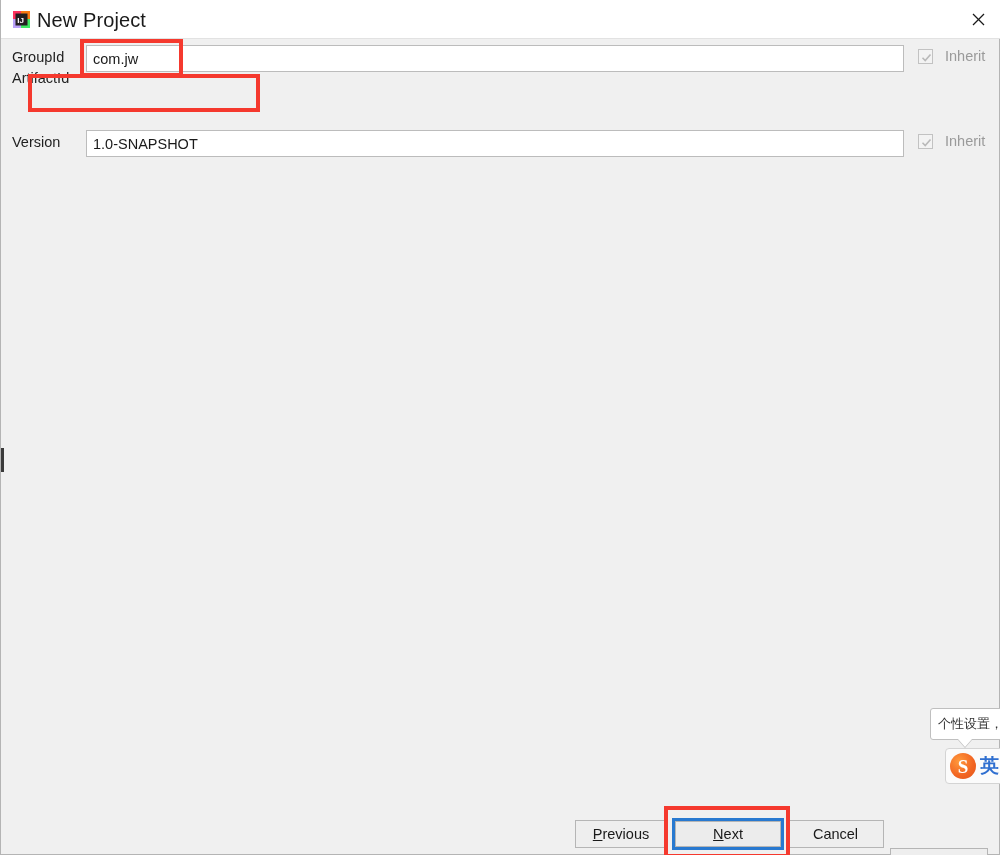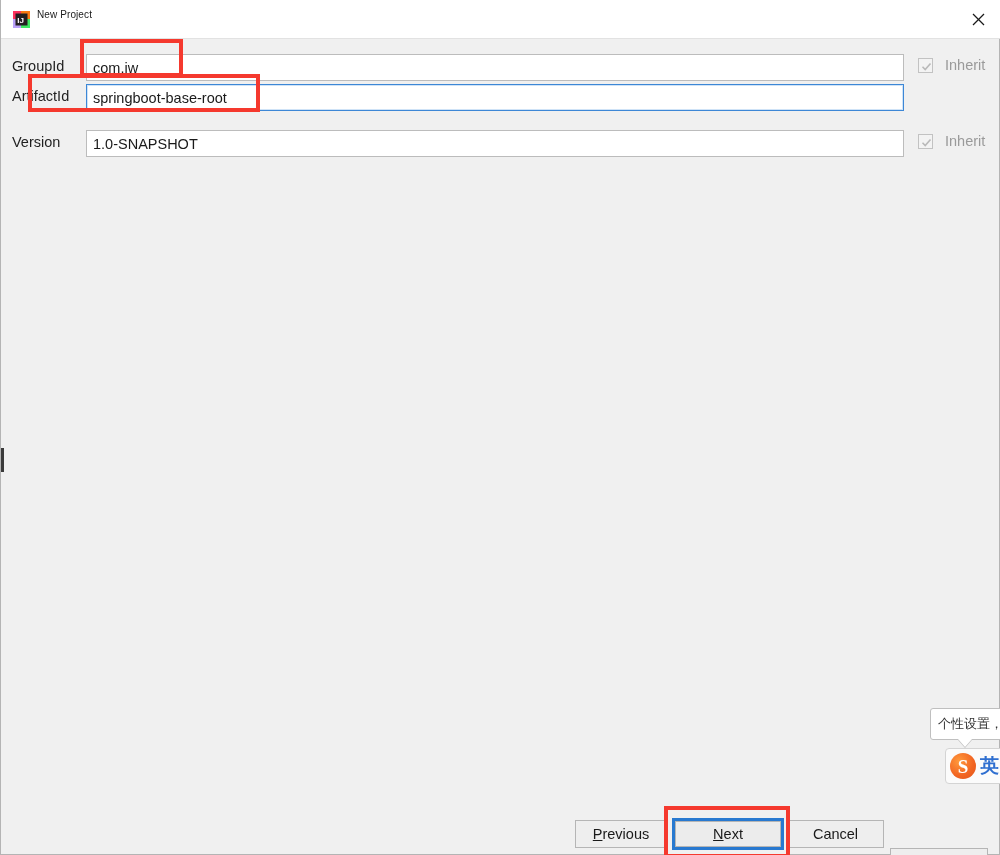--- a/index.html
+++ b/index.html
@@ -29,21 +29,21 @@
     border-bottom: 1px solid #e2e2e2;
   }
   .titlebar-icon {
     position: absolute;
     left: 12px; top: 11px;
     width: 17px; height: 14px;
   }
   .titlebar-text {
     position: absolute;
     left: 36px; top: 9px;
-    font-size: 10px;
+    font-size: 20px;
     color: #1a1a1a;
     letter-spacing: 0.1px;
     white-space: nowrap;
   }
   .close-btn {
     position: absolute;
     right: 0; top: 0;
     width: 46px; height: 38px;
     display: flex;
     align-items: center;
@@ -52,22 +52,22 @@
   }
   .close-btn svg { display: block; }
 
   
   .form-row {
     position: absolute;
     left: 0;
     width: 1000px;
     height: 27px;
   }
-  .row-group   { top: 54px; }
-  .row-artifact{ top: 84px; }
+  .row-group   { top: 45px; }
+  .row-artifact{ top: 66px; }
   .row-version { top: 111px; margin-top: 19px; }
 
   .field-label {
     position: absolute;
     left: 11px;
     top: 4px;
     font-size: 14.5px;
     color: #1f1f1f;
     white-space: nowrap;
   }
@@ -270,21 +270,20 @@
         <svg width="13" height="13" viewBox="0 0 13 13">
           <polyline points="2.5,6.8 5.2,9.5 10.5,3.4" fill="none" stroke="#b9b9b9" stroke-width="1.6"></polyline>
         </svg>
       </span>
       <span class="inherit-label">Inherit</span>
     </div>
   </div>
 
   <div class="form-row row-artifact">
     <span class="field-label">ArtifactId</span>
-    <input class="text-input focused" readonly="" value="springboot-base-root" style="">
   </div>
 
   <div class="form-row row-version">
     <span class="field-label">Version</span>
     <input class="text-input" readonly="" value="1.0-SNAPSHOT" style="">
     <div class="inherit-box">
       <span class="checkbox">
         <svg width="13" height="13" viewBox="0 0 13 13">
           <polyline points="2.5,6.8 5.2,9.5 10.5,3.4" fill="none" stroke="#b9b9b9" stroke-width="1.6"></polyline>
         </svg>

